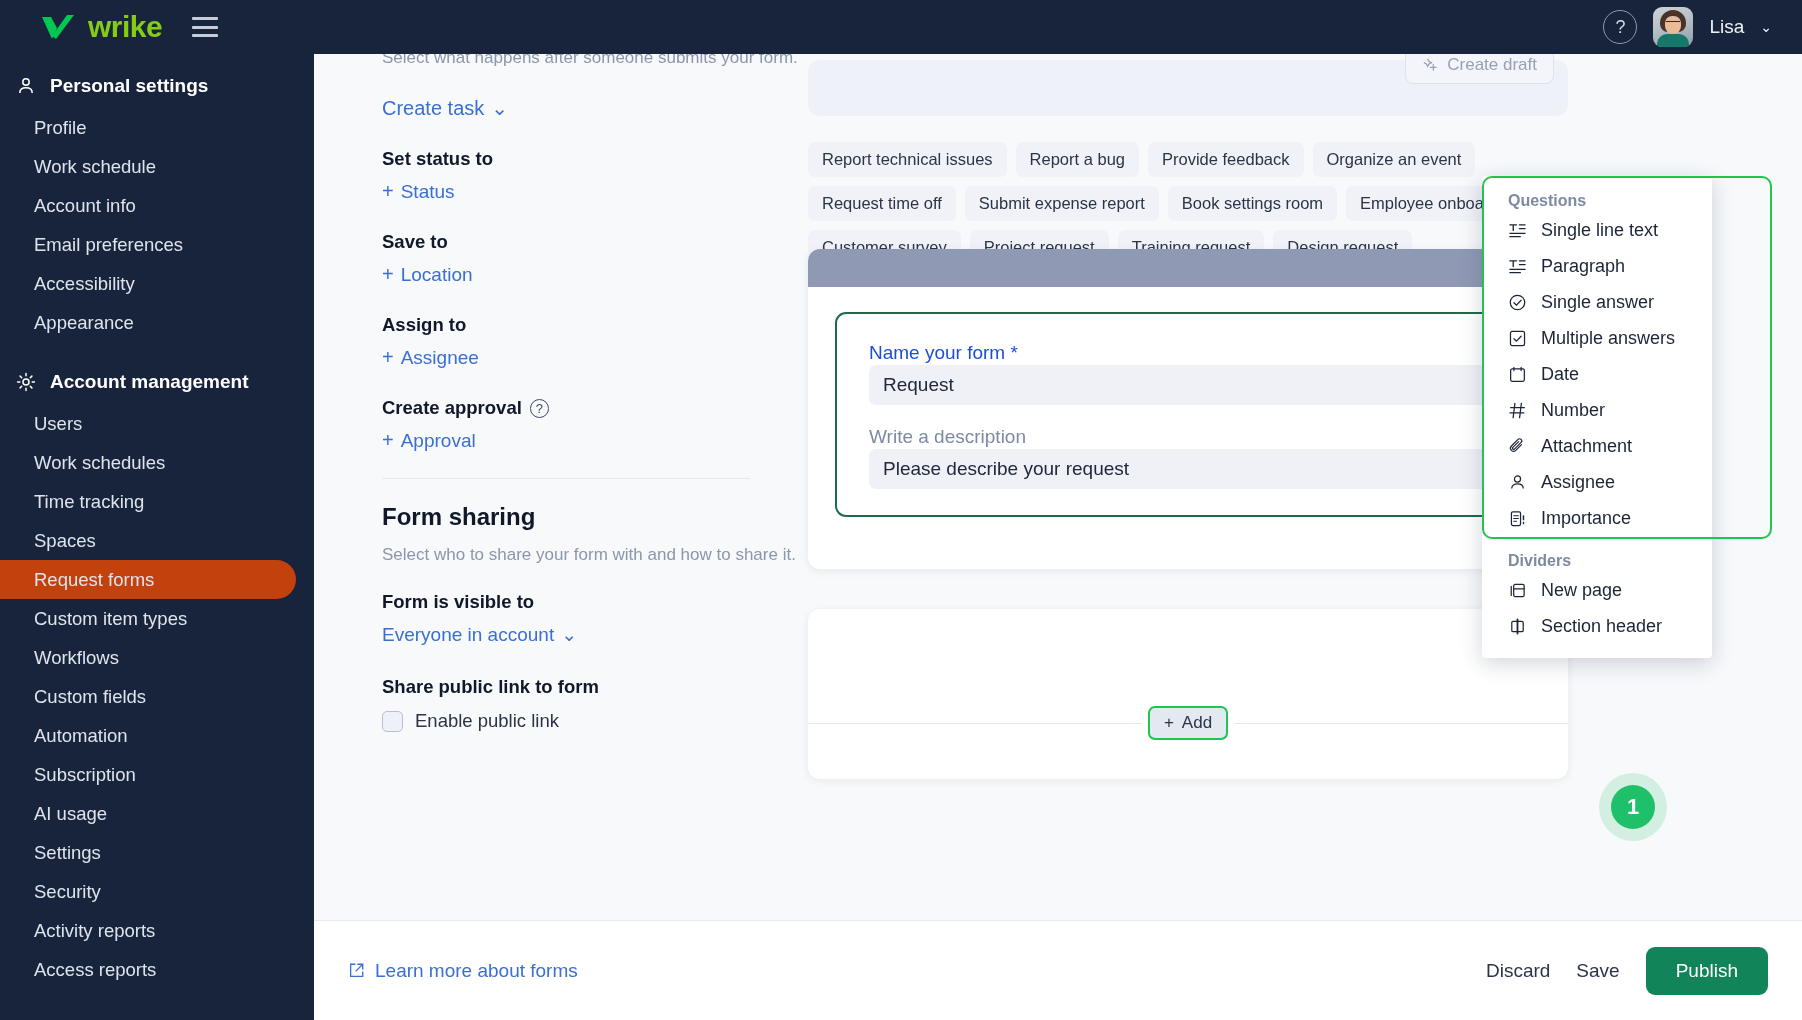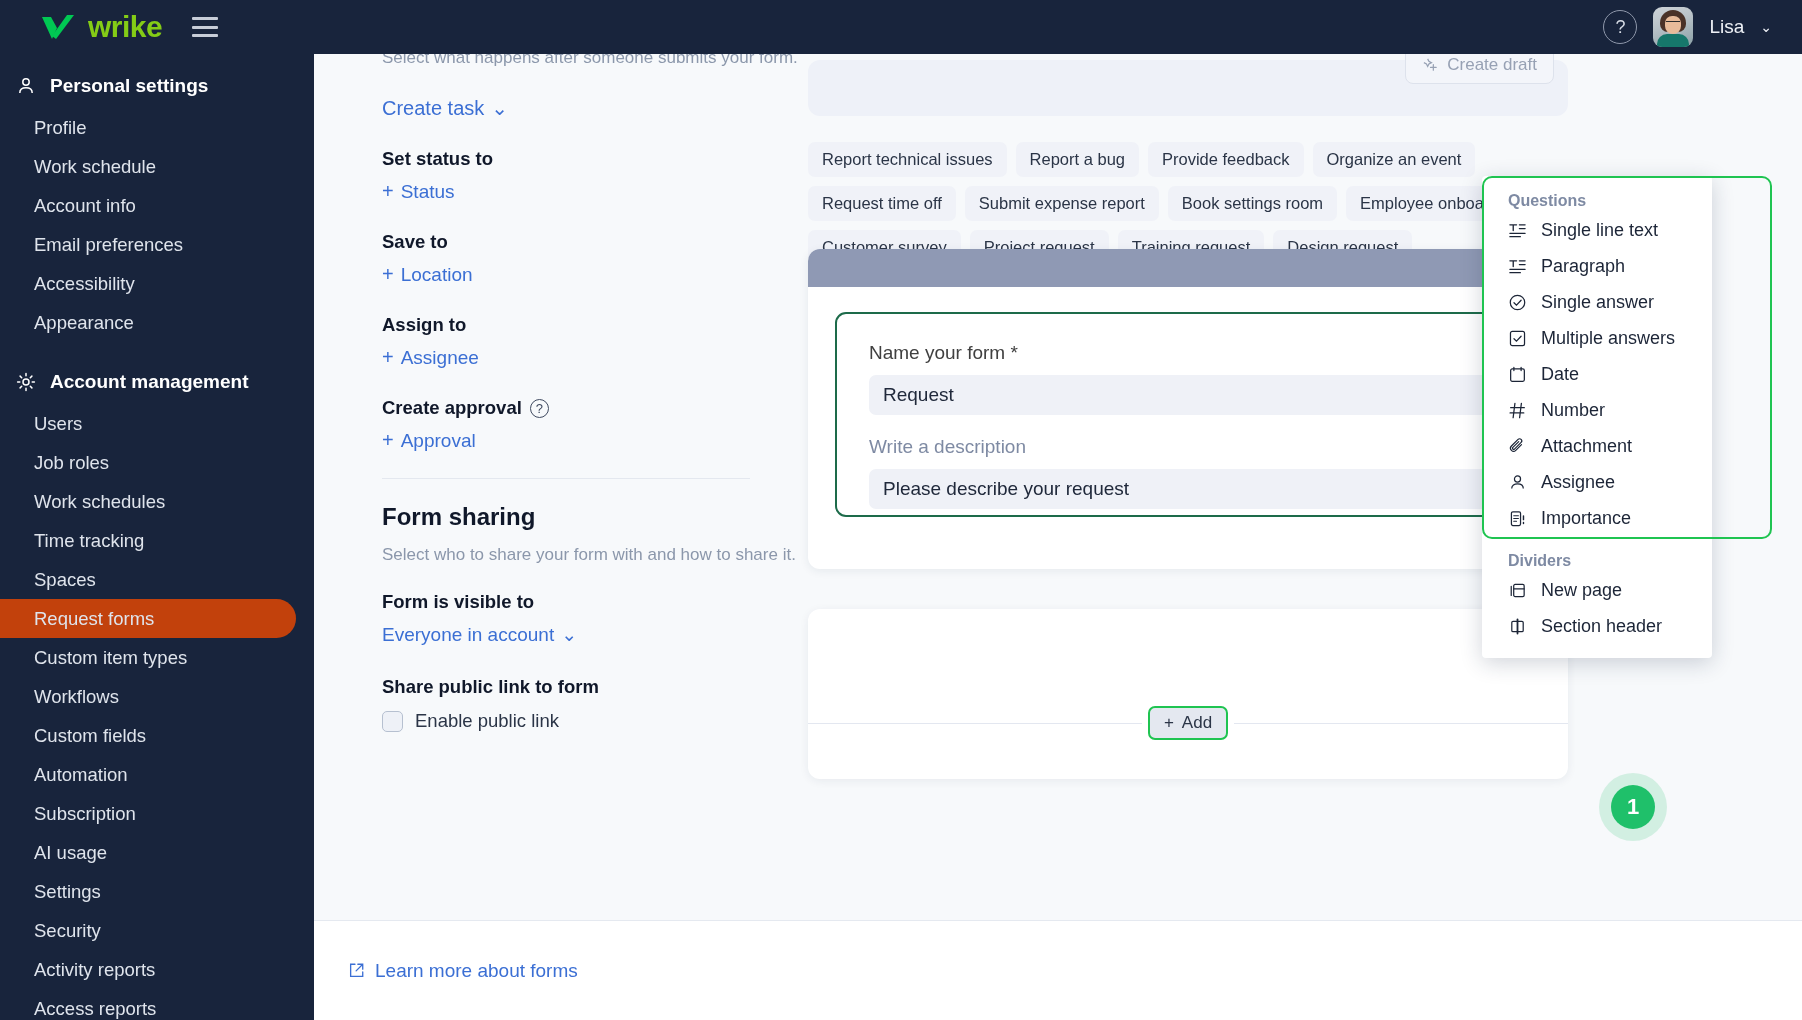--- a/index.html
+++ b/index.html
@@ -121,23 +121,23 @@
   #info-icon {
     position: absolute; right: 14px; top: 9px; width: 21px; height: 21px;
     border-radius: 50%; border: 1.5px solid #3a4460; color: #3a4460;
     font-size: 13px; display: flex; align-items: center; justify-content: center;
     font-family: "Liberation Serif", serif; cursor: pointer;
   }
   #form-inner {
     position: absolute; left: 27px; top: 63px; width: 706px; height: 205px;
     border: 2px solid #1d6b4a; border-radius: 11px; padding: 28px 32px;
   }
-  #form-q-label { font-size: 19px; color: #404040; }
+  #form-q-label { font-size: 19px; color: #1d4ed8; }
   .fake-input {
-    margin-top: 11px; height: 40px; background: #eff1f7; border-radius: 7px;
+    margin-top: 1px; height: 40px; background: #eff1f7; border-radius: 7px;
     display: flex; align-items: center; padding-left: 14px; color: #20293b; font-size: 19px;
   }
   .sub-label { margin-top: 21px; font-size: 19px; color: #7e8aa3; }
 
   
   #lower-card {
     position: absolute; left: 0; top: 555px; width: 760px; height: 170px;
     background: #fff; border-radius: 12px; box-shadow: 0 2px 10px rgba(30,45,75,.07);
   }
   #add-divider-row {
@@ -252,23 +252,20 @@
 
   <div class="nav-head" style="margin-top:18px">
     <svg width="20" height="20" viewBox="0 0 20 20">
       <circle cx="10" cy="10" r="3" fill="none" stroke="#fff" stroke-width="1.5"></circle>
       <path d="M10 1.6v2.2M10 16.2v2.2M1.6 10h2.2M16.2 10h2.2M4.1 4.1l1.6 1.6M14.3 14.3l1.6 1.6M15.9 4.1l-1.6 1.6M5.7 14.3l-1.6 1.6" stroke="#fff" stroke-width="1.5" stroke-linecap="round"></path>
     </svg>
     <span>Account management</span>
   </div>
   <div class="nav-item">
       <span>Users</span>
-    </div>
-  <div class="nav-item">
-      <span>Job roles</span>
     </div>
   <div class="nav-item">
       <span>Work schedules</span>
     </div>
   <div class="nav-item">
       <span>Time tracking</span>
     </div>
   <div class="nav-item">
       <span>Spaces</span>
     </div>
@@ -533,13 +530,20 @@
 </div>
 
 <div id="footer">
   <div id="learn-link">
     <svg width="17" height="17" viewBox="0 0 18 18">
       <path d="M7.4 2.4H2.8v12.8h12.8v-4.6" fill="none" stroke="#3b6fd4" stroke-width="1.4" stroke-linecap="round"></path>
       <path d="M10.4 2.4h5.2v5.2M15.6 2.4L8.6 9.4" fill="none" stroke="#3b6fd4" stroke-width="1.4" stroke-linecap="round"></path>
     </svg>
     <span>Learn more about forms</span>
   </div>
+  <div id="footer-actions">
+    <span class="ftxt">Discard</span>
+    <span class="ftxt">Save</span>
+    <div id="publish-btn">
+      <span>Publish</span>
+    </div>
+  </div>
 </div>
 
 </body></html>

